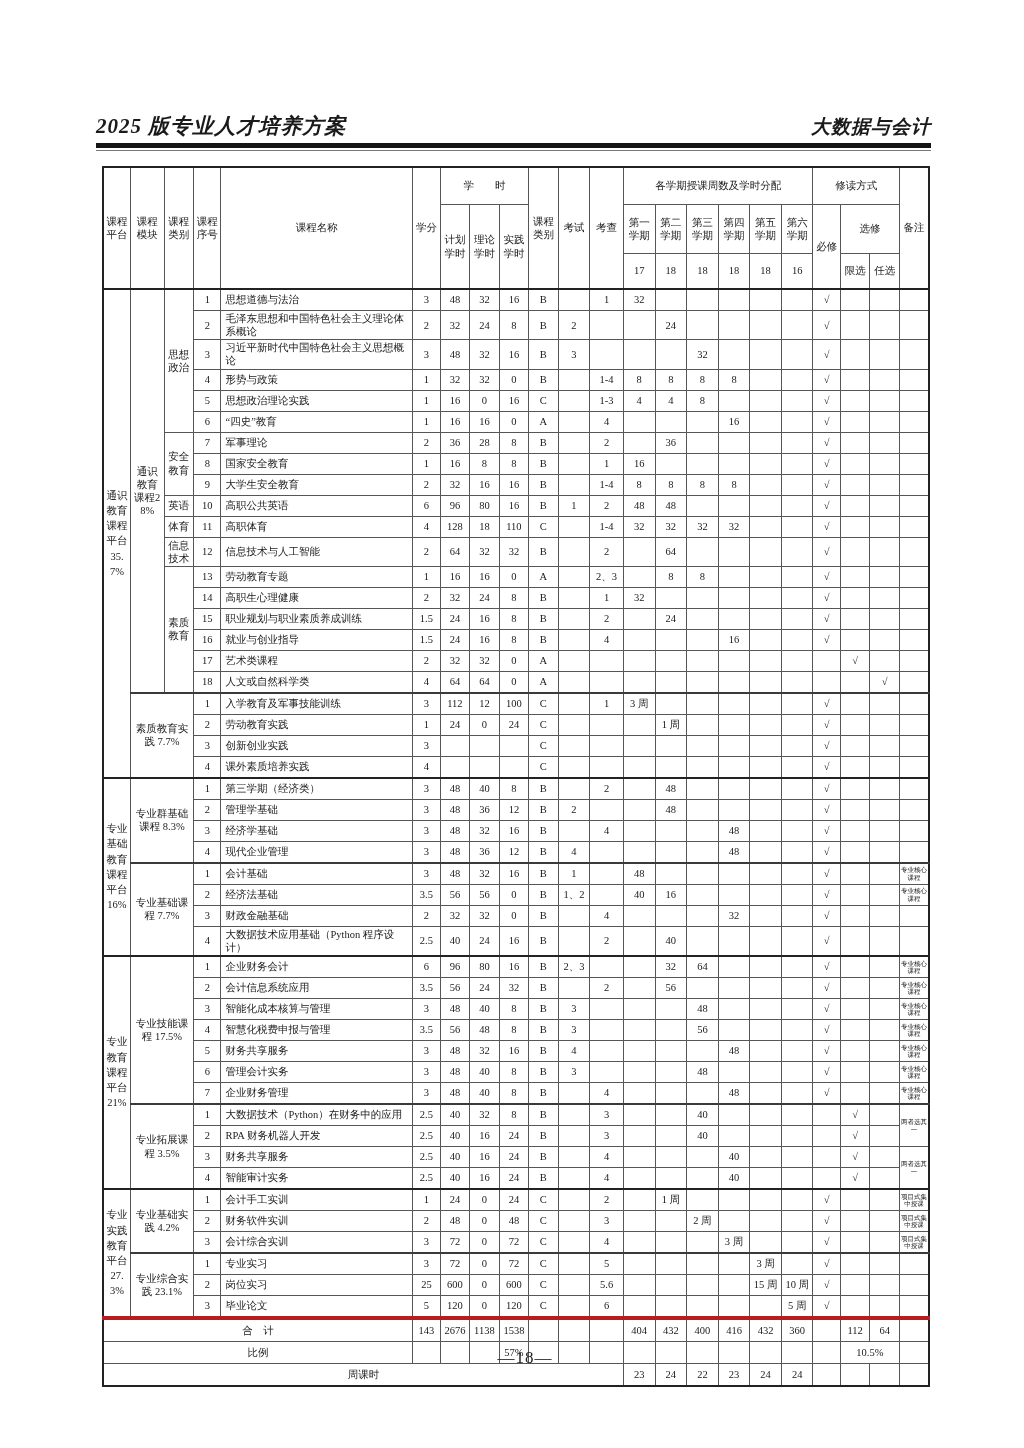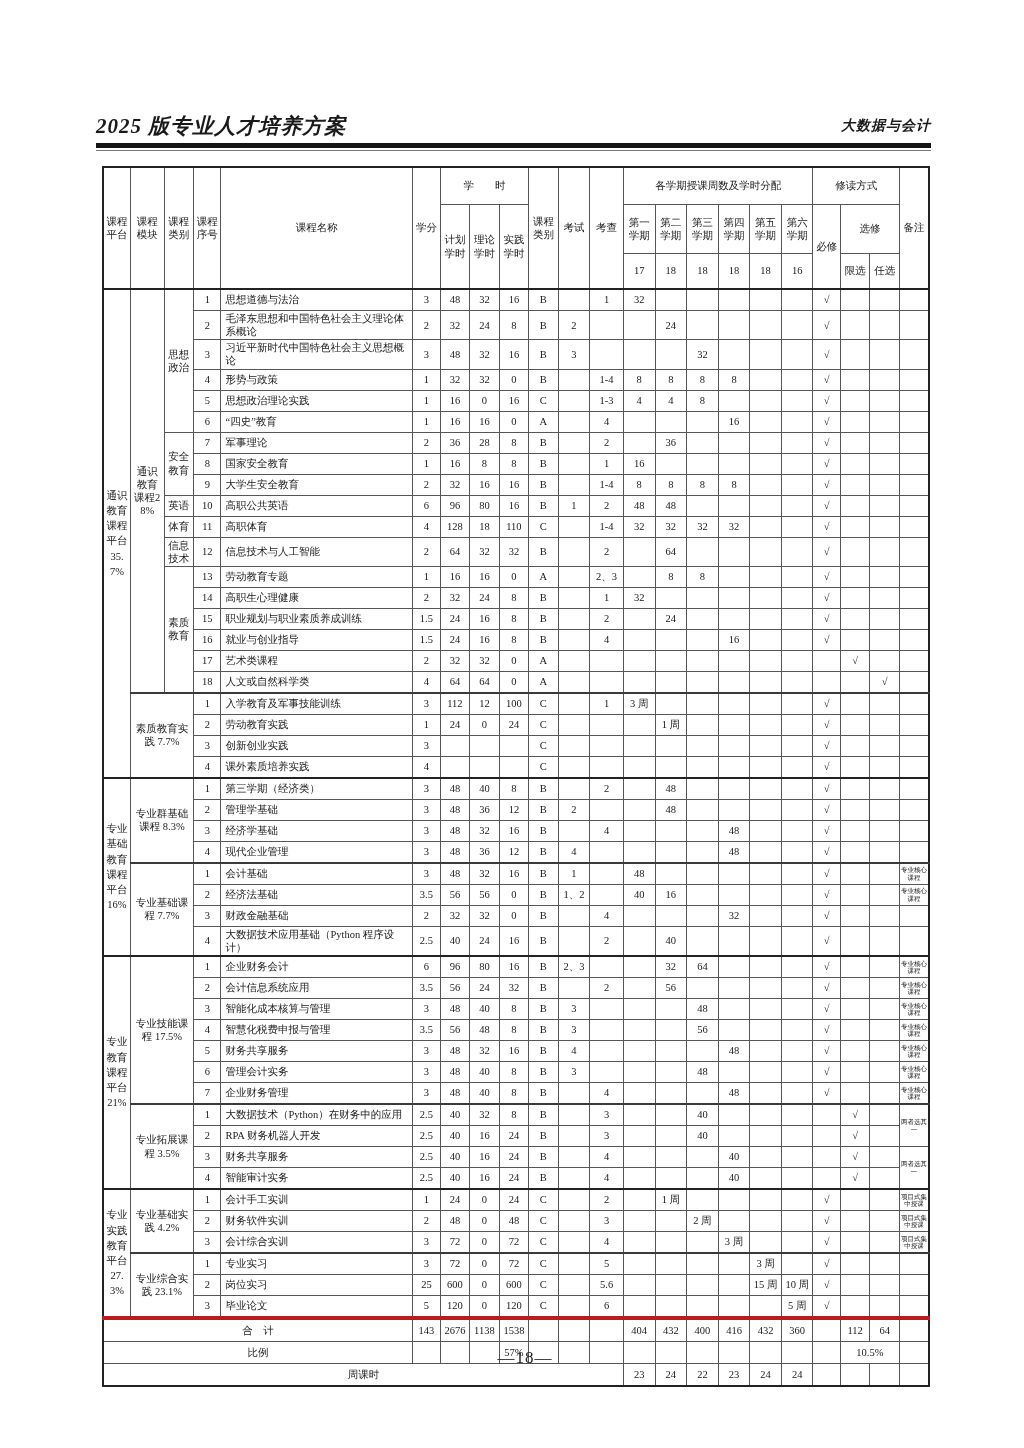--- a/index.html
+++ b/index.html
@@ -2,24 +2,24 @@
 <html><head>
 <meta charset="utf-8">
 <style>
   html,body{margin:0;padding:0;}
   body{
     width:1024px;height:1448px;background:#ffffff;position:relative;
     font-family:"Liberation Serif","DejaVu Serif",serif;color:#1a1a1a;
   }
   .page-header{
     position:absolute;left:96px;top:112px;width:835px;
-    display:flex;justify-content:space-between;align-items:center;
+    display:flex;justify-content:space-between;align-items:flex-end;
   }
   .doc-title{font-size:21px;font-weight:bold;font-style:italic;letter-spacing:1px;}
-  .doc-title.right{font-size:14px;}
+  .doc-title.right{font-size:19px;}
   .head-rule{position:absolute;left:96px;top:143px;width:835px;height:5px;background:#151515;}
   .head-rule2{position:absolute;left:96px;top:150px;width:835px;height:1px;background:#777;}
 
   table.curriculum{
     position:absolute;left:102px;top:166px;width:828px;
     border-collapse:collapse;table-layout:fixed;
     font-size:10.5px;line-height:1.25;
     border:2px solid #222;
   }
   .curriculum th,.curriculum td{

